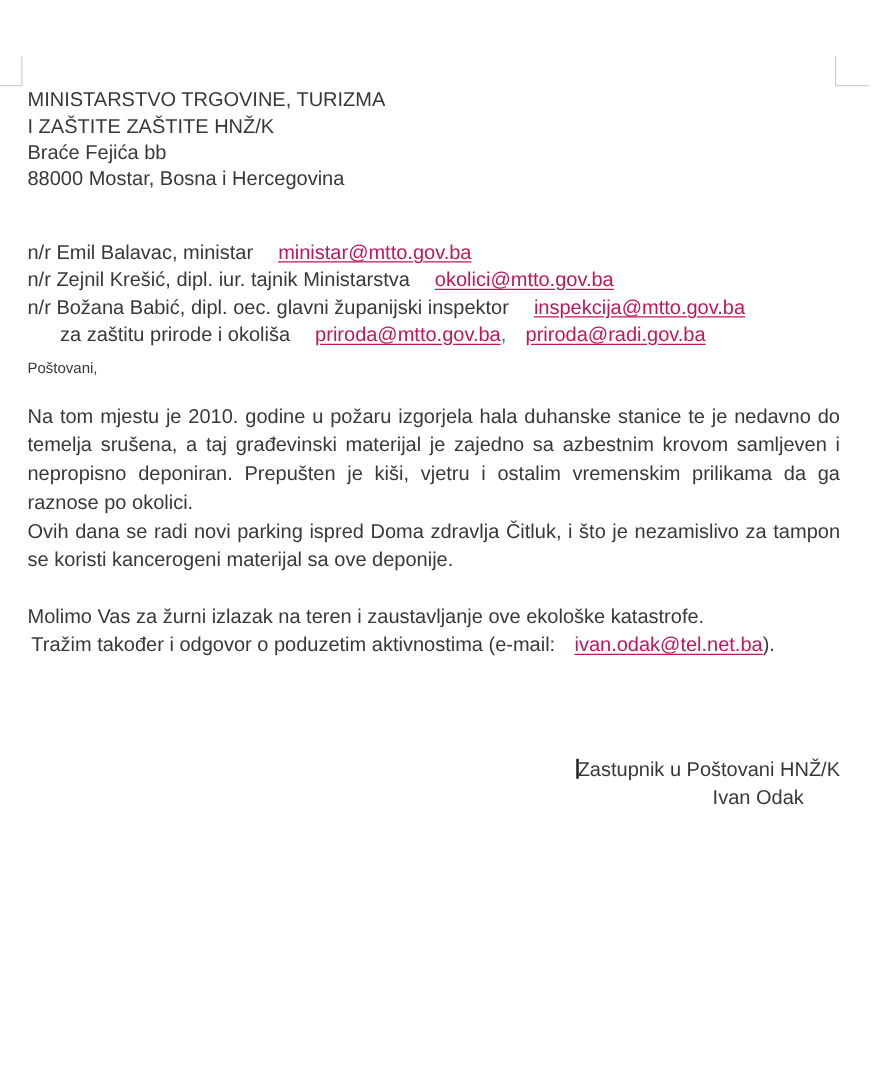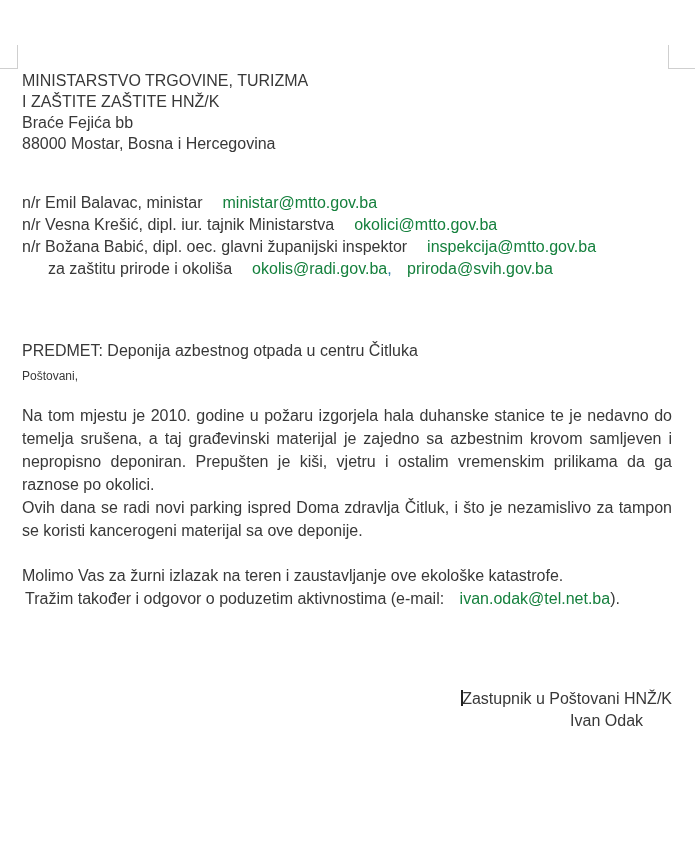--- a/index.html
+++ b/index.html
@@ -23,21 +23,22 @@
   .content { display: flow-root; padding: 70px 28px 0 22px; }
 
   .header { font-size: 16px; line-height: 21px; }
   .header div { white-space: nowrap; }
 
   .recipients { margin-top: 38px; font-size: 16px; line-height: 22px; }
   .recipients .r-line { white-space: nowrap; }
   .recipients .r-line.indent { padding-left: 26px; }
 
   a.email, a.mail-link {
-    color: #15803d;
+    color: #be185d;
+    text-decoration: underline;
     text-underline-offset: 2px;
     cursor: pointer;
     padding-left: 11px;
   }
   .recipients a.email { margin-left: 9px; }
   .recipients .sep { color: #2b7da6; }
 
   .subject { margin-top: 60px; font-size: 16px; line-height: 22px; white-space: nowrap; }
 
   .salutation { margin-top: 3px; font-size: 12px; line-height: 22px; }
@@ -88,31 +89,30 @@
       <div>I ZAŠTITE ZAŠTITE HNŽ/K</div>
       <div>Braće Fejića bb</div>
       <div>88000 Mostar, Bosna i Hercegovina</div>
     </div>
 
     <div class="recipients">
       <div class="r-line">
         <span>n/r Emil Balavac, ministar</span><a class="email">ministar@mtto.gov.ba</a>
       </div>
       <div class="r-line">
-        <span>n/r Vesna Krešić, dipl. iur. tajnik Ministarstva</span><a class="email">okolici@mtto.gov.ba</a>
+        <span>n/r Zejnil Krešić, dipl. iur. tajnik Ministarstva</span><a class="email">okolici@mtto.gov.ba</a>
       </div>
       <div class="r-line">
         <span>n/r Božana Babić, dipl. oec. glavni županijski inspektor</span><a class="email">inspekcija@mtto.gov.ba</a>
       </div>
       <div class="r-line indent">
-        <span>za zaštitu prirode i okoliša</span><a class="email">okolis@radi.gov.ba</a><span class="sep">, </span><a class="mail-link">priroda@svih.gov.ba</a>
+        <span>za zaštitu prirode i okoliša</span><a class="email">priroda@mtto.gov.ba</a><span class="sep">, </span><a class="mail-link">priroda@radi.gov.ba</a>
       </div>
     </div>
 
-    <div class="subject">PREDMET: Deponija azbestnog otpada u centru Čitluka</div>
 
     <div class="salutation">Poštovani,</div>
 
     <div class="body-block">
       <p>Na tom mjestu je 2010. godine u požaru izgorjela hala duhanske stanice te je nedavno do temelja srušena, a taj građevinski materijal je zajedno sa azbestnim krovom samljeven i nepropisno deponiran. Prepušten je kiši, vjetru i ostalim vremenskim prilikama da ga raznose po okolici.</p>
       <p>Ovih dana se radi novi parking ispred Doma zdravlja Čitluk, i što je nezamislivo za tampon se koristi kancerogeni materijal sa ove deponije.</p>
     </div>
 
     <div class="request">
       <div>Molimo Vas za žurni izlazak na teren i zaustavljanje ove ekološke katastrofe.</div>

